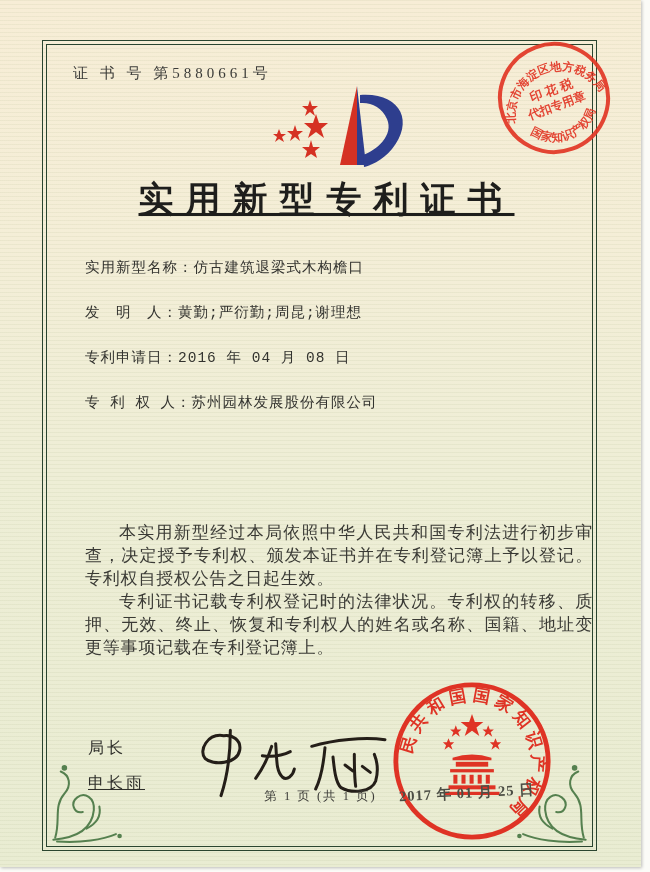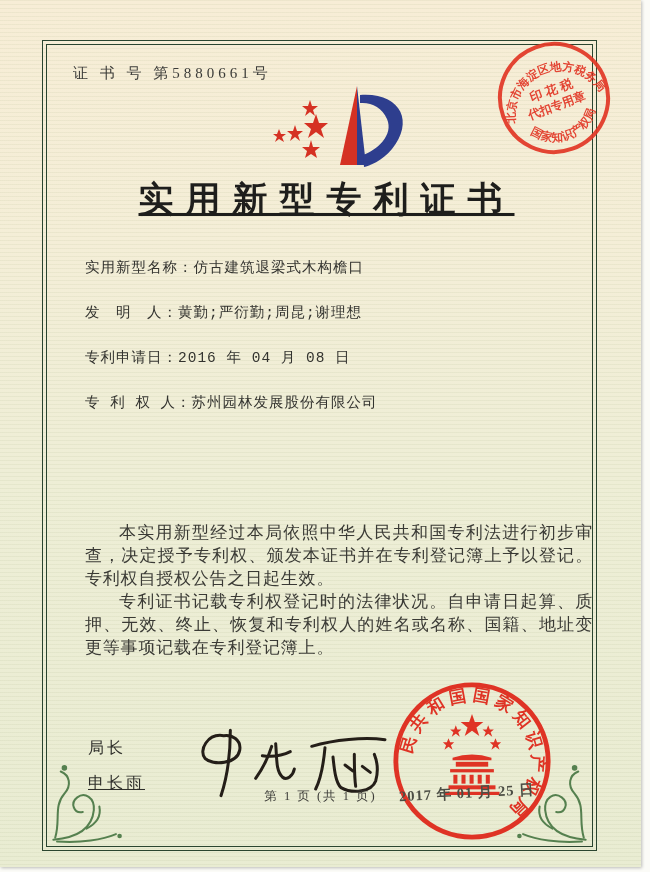--- a/index.html
+++ b/index.html
@@ -120,21 +120,21 @@
     <div class="field-row">
       <span class="lab">专利申请日：</span><span class="val">2016 年 04 月 08 日</span>
     </div>
     <div class="field-row">
       <span class="lab">专 利 权 人：</span><span class="val">苏州园林发展股份有限公司</span>
     </div>
   </div>
 
   <div class="body-text">
     <p>本实用新型经过本局依照中华人民共和国专利法进行初步审查，决定授予专利权、颁发本证书并在专利登记簿上予以登记。专利权自授权公告之日起生效。</p>
-    <p>专利证书记载专利权登记时的法律状况。自申请日起算、质押、无效、终止、恢复和专利权人的姓名或名称、国籍、地址变更等事项记载在专利登记簿上。</p>
+    <p>专利证书记载专利权登记时的法律状况。专利权的转移、质押、无效、终止、恢复和专利权人的姓名或名称、国籍、地址变更等事项记载在专利登记簿上。</p>
   </div>
 
   <div class="officer">
     <span>局长</span>
     <span class="name">申长雨</span>
   </div>
 
   <div class="signature">
     <svg viewBox="0 0 300 110" width="200" height="102" fill="none" stroke="#241e18" stroke-width="4.5" stroke-linecap="round">
       <path d="M46,14 C22,10 8,36 18,48 C30,60 66,56 70,36 C73,20 58,12 46,14"></path>

